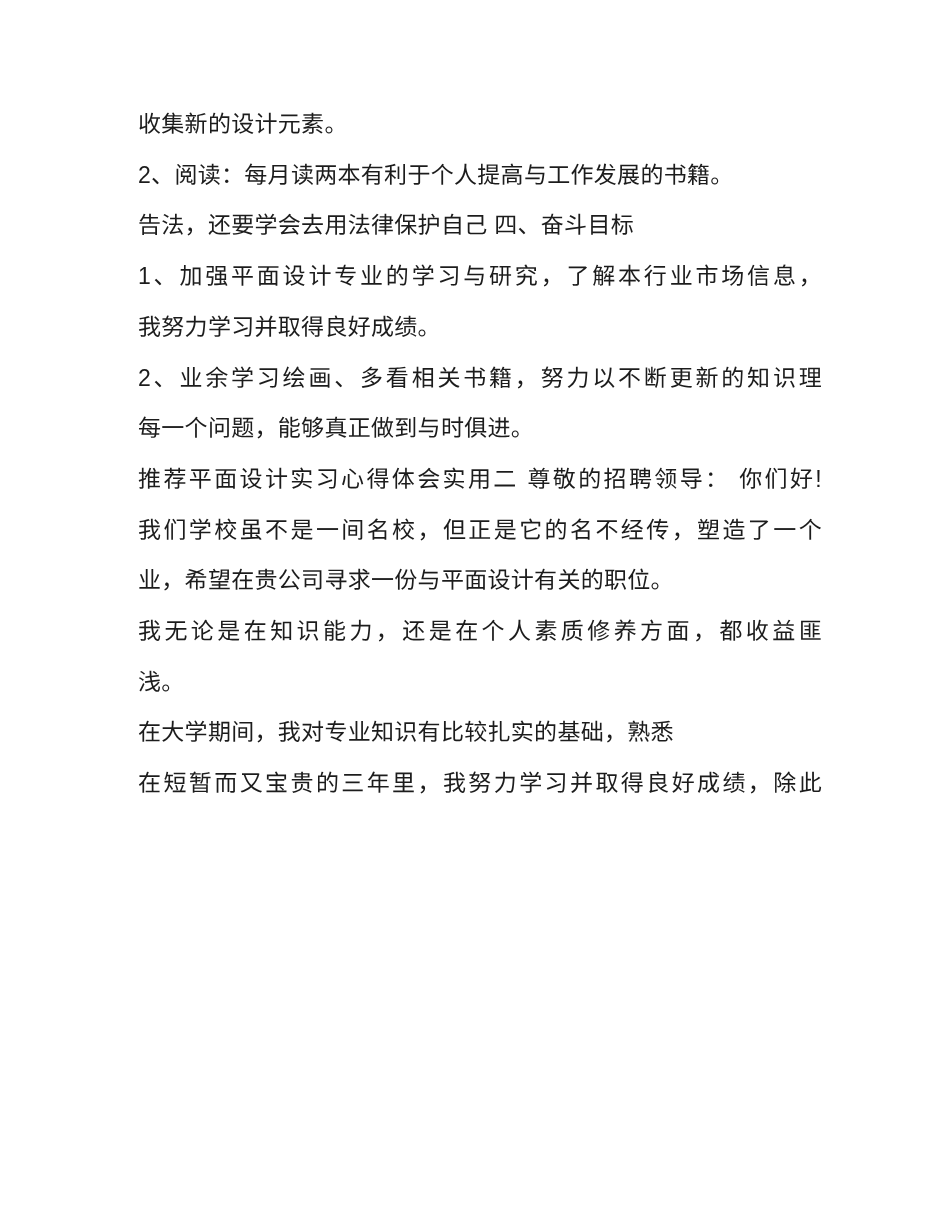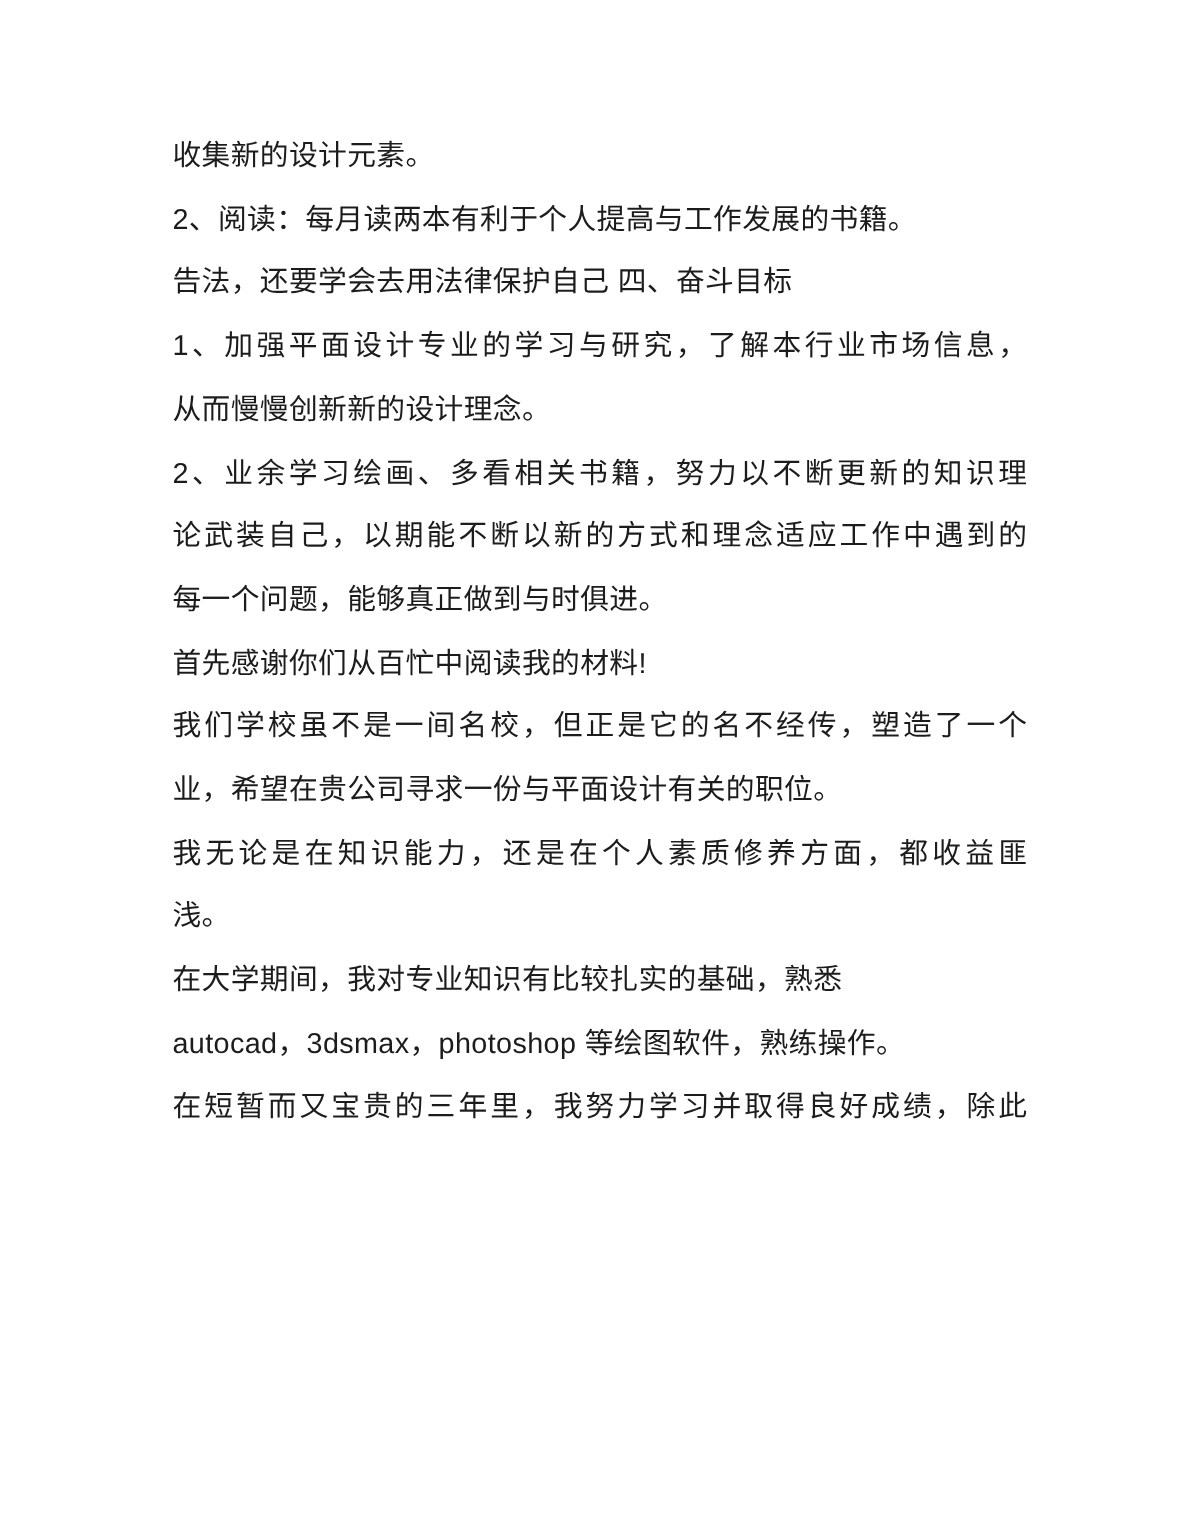--- a/index.html
+++ b/index.html
@@ -38,26 +38,24 @@
 </style>
 </head>
 <body>
 
 <div class="page">
   <div class="textblock">
     <div class="line">收集新的设计元素。</div>
     <div class="line">2、阅读：每月读两本有利于个人提高与工作发展的书籍。</div>
     <div class="line">告法，还要学会去用法律保护自己 四、奋斗目标</div>
     <div class="line j">1、加强平面设计专业的学习与研究，了解本行业市场信息，</div>
-    <div class="line">从而慢慢创新新的设计理念。</div>
+    <div class="line">我努力学习并取得良好成绩。</div>
     <div class="line j">2、业余学习绘画、多看相关书籍，努力以不断更新的知识理</div>
-    <div class="line j">论武装自己，以期能不断以新的方式和理念适应工作中遇到的</div>
     <div class="line">每一个问题，能够真正做到与时俱进。</div>
-    <div class="line">首先感谢你们从百忙中阅读我的材料!</div>
+    <div class="line j">推荐平面设计实习心得体会实用二 尊敬的招聘领导： 你们好!</div>
     <div class="line j">我们学校虽不是一间名校，但正是它的名不经传，塑造了一个</div>
     <div class="line">业，希望在贵公司寻求一份与平面设计有关的职位。</div>
     <div class="line j">我无论是在知识能力，还是在个人素质修养方面，都收益匪</div>
     <div class="line">浅。</div>
     <div class="line">在大学期间，我对专业知识有比较扎实的基础，熟悉</div>
-    <div class="line">autocad，3dsmax，photoshop 等绘图软件，熟练操作。</div>
     <div class="line j">在短暂而又宝贵的三年里，我努力学习并取得良好成绩，除此</div>
   </div>
 </div>
 
 </body></html>

